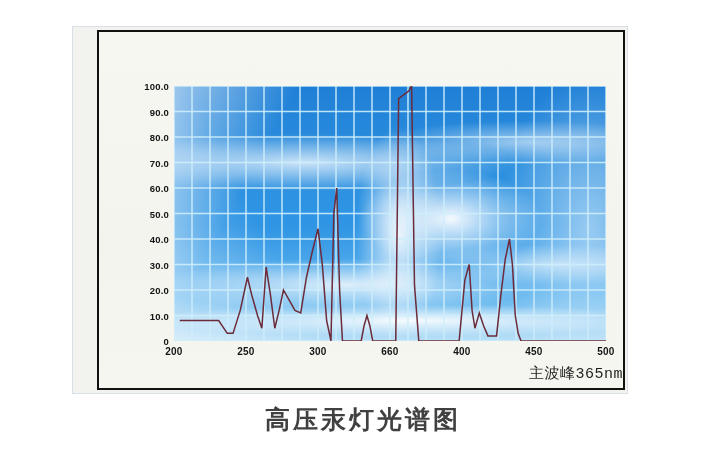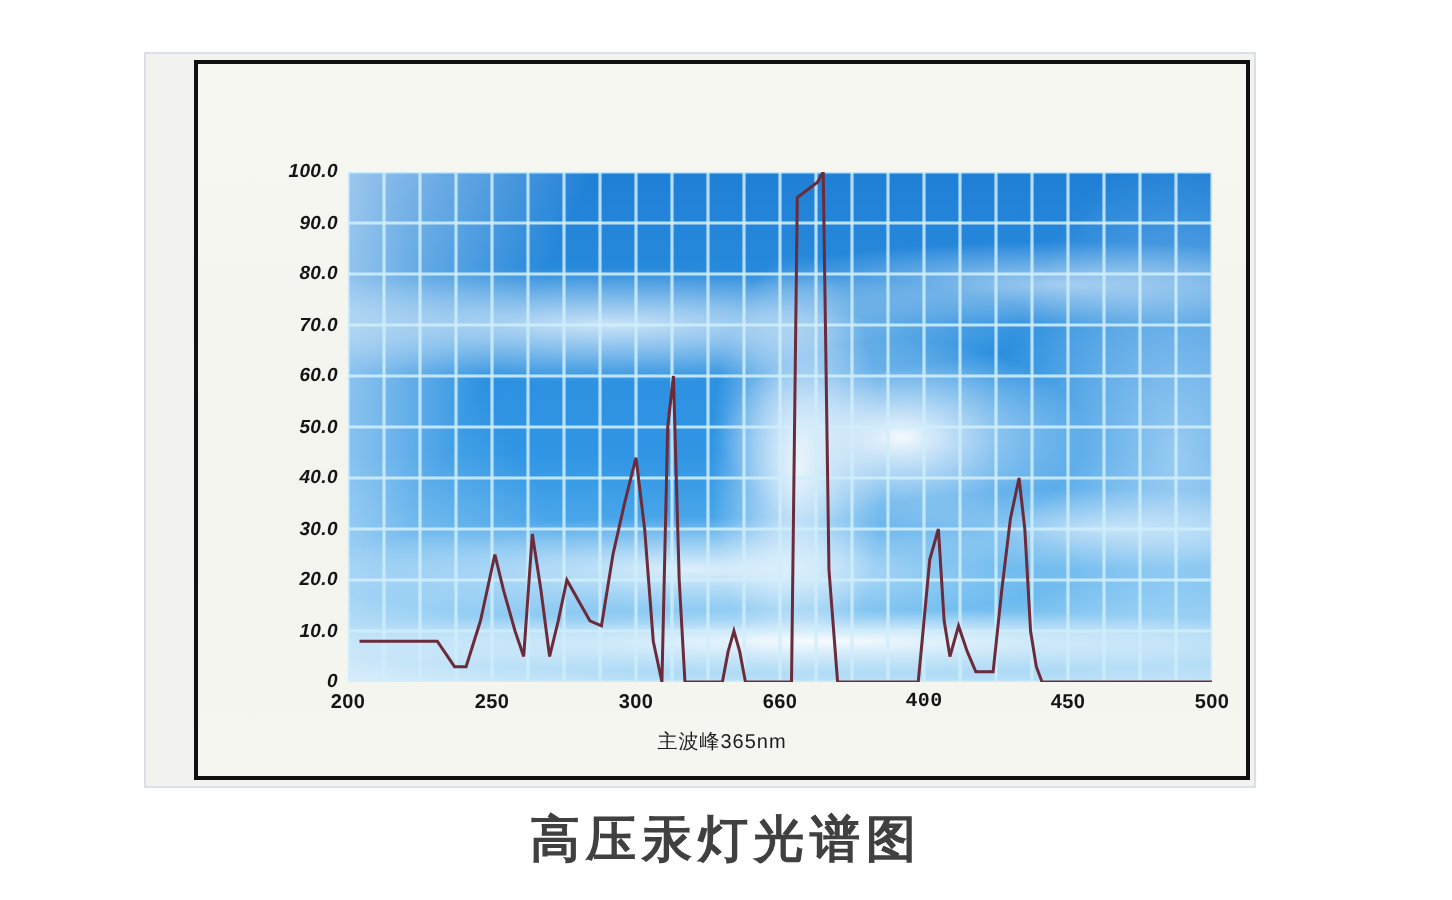--- a/index.html
+++ b/index.html
@@ -63,42 +63,41 @@
   .ytick{
     position:absolute;
     right:0;
     font-size:9.5px;
     font-weight:bold;
     color:#141414;
     text-align:right;
     white-space:nowrap;
     transform:translateY(-50%);
     letter-spacing:.2px;
-    font-style:italic;
   }
   #ylabels{position:absolute;left:22px;top:54px;width:48px;height:255px;}
   .xtick{
     position:absolute;
     top:0;
     font-size:10px;
     font-weight:bold;
     color:#141414;
     transform:translateX(-50%);
     white-space:nowrap;
     letter-spacing:.2px;
   }
   #xlabels{position:absolute;left:75px;top:314px;width:432px;height:16px;}
   
   #peak-annotation{
     position:absolute;
     left:0; right:0;
     top:332px;
-    text-align:center;
-    font-family:Liberation Sans, sans-serif;
-    font-size:10px;
+    text-align:right;
+    font-family:Liberation Mono, monospace;
+    font-size:15px;
     color:#1d1d1d;
     letter-spacing:.5px;
   }
   
   #caption{
     position:absolute;
     left:0; right:0;
     top:403px;
     text-align:center;
     font-family:"DejaVu Serif", serif;
@@ -173,21 +172,21 @@
           <div class="ytick" style="top: 76.5px;">70.0</div>
           <div class="ytick" style="top: 51px;">80.0</div>
           <div class="ytick" style="top: 25.5px;">90.0</div>
           <div class="ytick" style="top: 0px;">100.0</div>
         </div>
       <div id="xlabels">
           <div class="xtick" style="left: 0px;">200</div>
           <div class="xtick" style="left: 72px;">250</div>
           <div class="xtick" style="left: 144px;">300</div>
           <div class="xtick" style="left: 216px;">660</div>
-          <div class="xtick" style="left: 288px; font-family: Liberation Mono, monospace;">400</div>
+          <div class="xtick" style="left: 288px;">400</div>
           <div class="xtick" style="left: 360px;">450</div>
           <div class="xtick" style="left: 432px;">500</div>
         </div>
 
       <div id="peak-annotation">主波峰365nm</div>
     </div>
 
   </div>
 </div>
 

